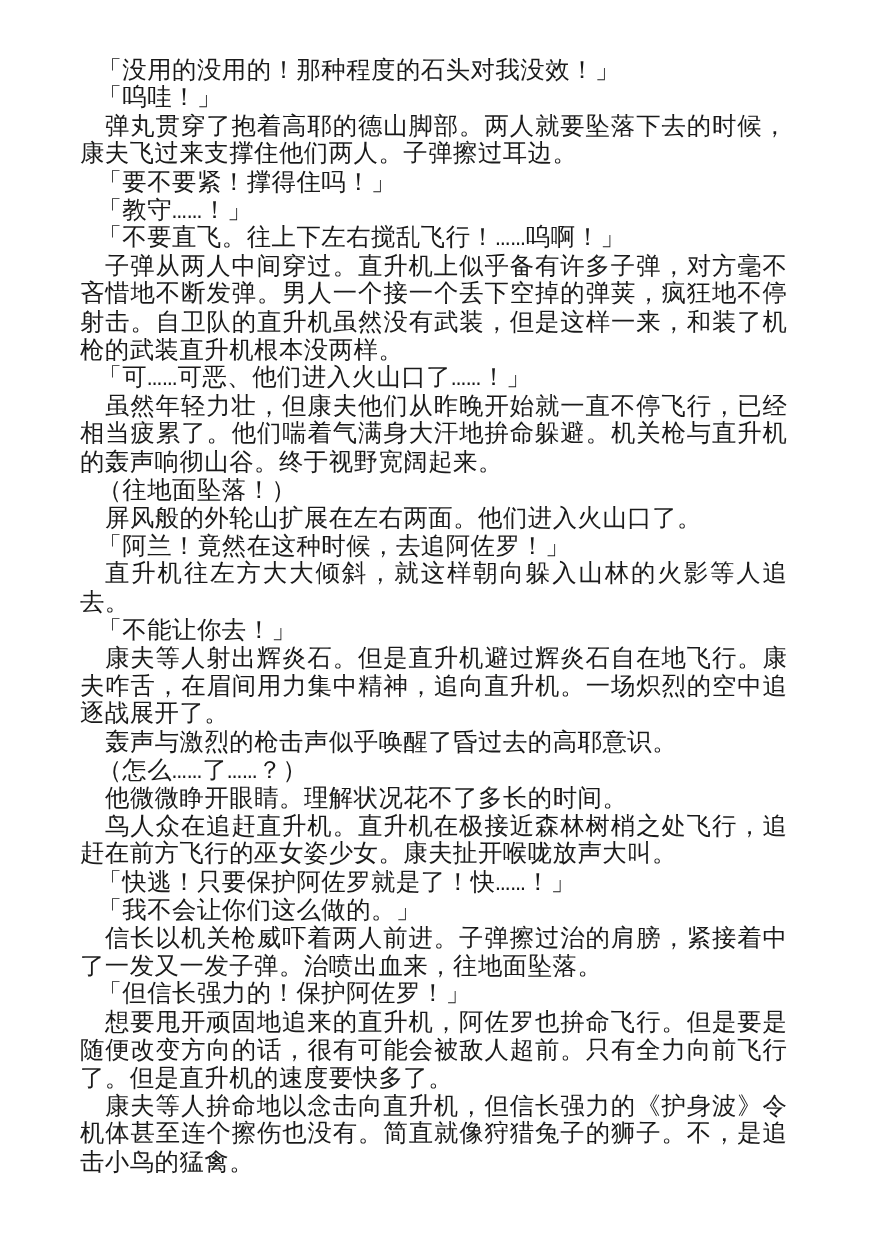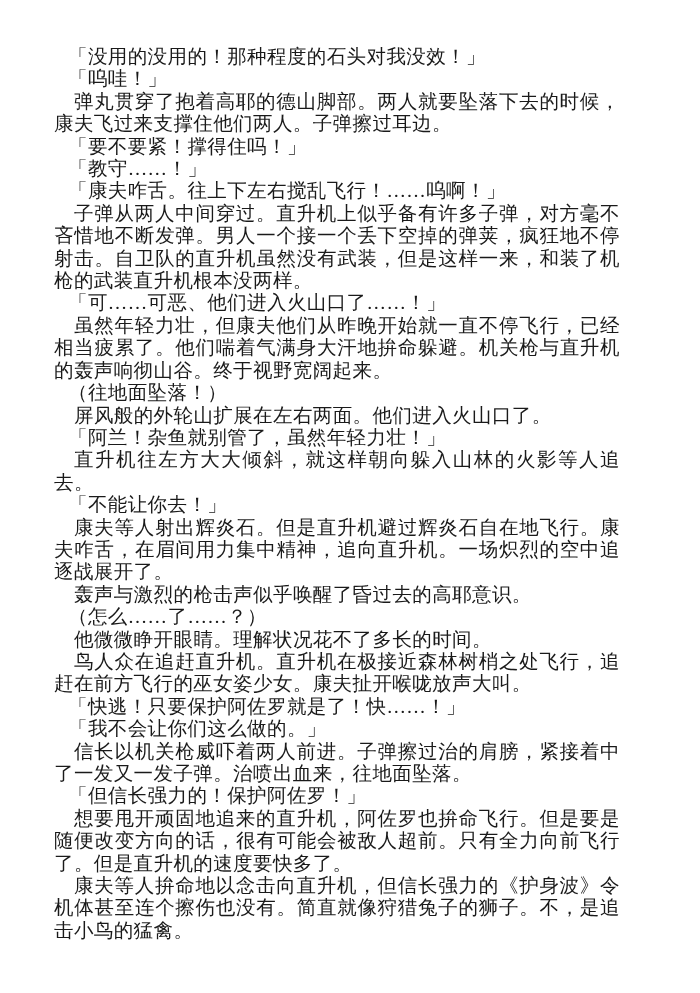--- a/index.html
+++ b/index.html
@@ -8,24 +8,24 @@
       background: #ffffff;
     }
     body {
       width: 700px;
       height: 993px;
       overflow: hidden;
       position: relative;
     }
     .page {
       position: absolute;
-      left: 54px;
+      left: 64px;
       top: 46px;
       width: 566px;
-      font-family: Liberation Serif, serif;
+      font-family: Liberation Mono, monospace;
       font-size: 19.5px;
       line-height: 22.4px;
       color: #1a1a1a;
       letter-spacing: 0.4px;
     }
     .para {
       margin: 0;
       padding: 0;
       text-indent: 20px;
       text-align: justify;
@@ -37,27 +37,27 @@
   </style>
 </head>
 <body>
 
 <div class="page">
   <p class="para dialog">「没用的没用的！那种程度的石头对我没效！」</p>
   <p class="para dialog">「呜哇！」</p>
   <p class="para">弹丸贯穿了抱着高耶的德山脚部。两人就要坠落下去的时候，康夫飞过来支撑住他们两人。子弹擦过耳边。</p>
   <p class="para dialog">「要不要紧！撑得住吗！」</p>
   <p class="para dialog">「教守……！」</p>
-  <p class="para dialog">「康夫咋舌。往上下左右搅乱飞行！……呜啊！」</p>
+  <p class="para dialog">「不要直飞。往上下左右搅乱飞行！……呜啊！」</p>
   <p class="para">子弹从两人中间穿过。直升机上似乎备有许多子弹，对方毫不吝惜地不断发弹。男人一个接一个丢下空掉的弹荚，疯狂地不停射击。自卫队的直升机虽然没有武装，但是这样一来，和装了机枪的武装直升机根本没两样。</p>
   <p class="para dialog">「可……可恶、他们进入火山口了……！」</p>
   <p class="para">虽然年轻力壮，但康夫他们从昨晚开始就一直不停飞行，已经相当疲累了。他们喘着气满身大汗地拚命躲避。机关枪与直升机的轰声响彻山谷。终于视野宽阔起来。</p>
   <p class="para dialog">（往地面坠落！）</p>
   <p class="para">屏风般的外轮山扩展在左右两面。他们进入火山口了。</p>
-  <p class="para dialog">「阿兰！杂鱼就别管了，虽然年轻力壮！」</p>
+  <p class="para dialog">「阿兰！竟然在这种时候，去追阿佐罗！」</p>
   <p class="para">直升机往左方大大倾斜，就这样朝向躲入山林的火影等人追去。</p>
   <p class="para dialog">「不能让你去！」</p>
   <p class="para">康夫等人射出辉炎石。但是直升机避过辉炎石自在地飞行。康夫咋舌，在眉间用力集中精神，追向直升机。一场炽烈的空中追逐战展开了。</p>
   <p class="para">轰声与激烈的枪击声似乎唤醒了昏过去的高耶意识。</p>
   <p class="para dialog">（怎么……了……？）</p>
   <p class="para">他微微睁开眼睛。理解状况花不了多长的时间。</p>
   <p class="para">鸟人众在追赶直升机。直升机在极接近森林树梢之处飞行，追赶在前方飞行的巫女姿少女。康夫扯开喉咙放声大叫。</p>
   <p class="para dialog">「快逃！只要保护阿佐罗就是了！快……！」</p>
   <p class="para dialog">「我不会让你们这么做的。」</p>
   <p class="para">信长以机关枪威吓着两人前进。子弹擦过治的肩膀，紧接着中了一发又一发子弹。治喷出血来，往地面坠落。</p>

